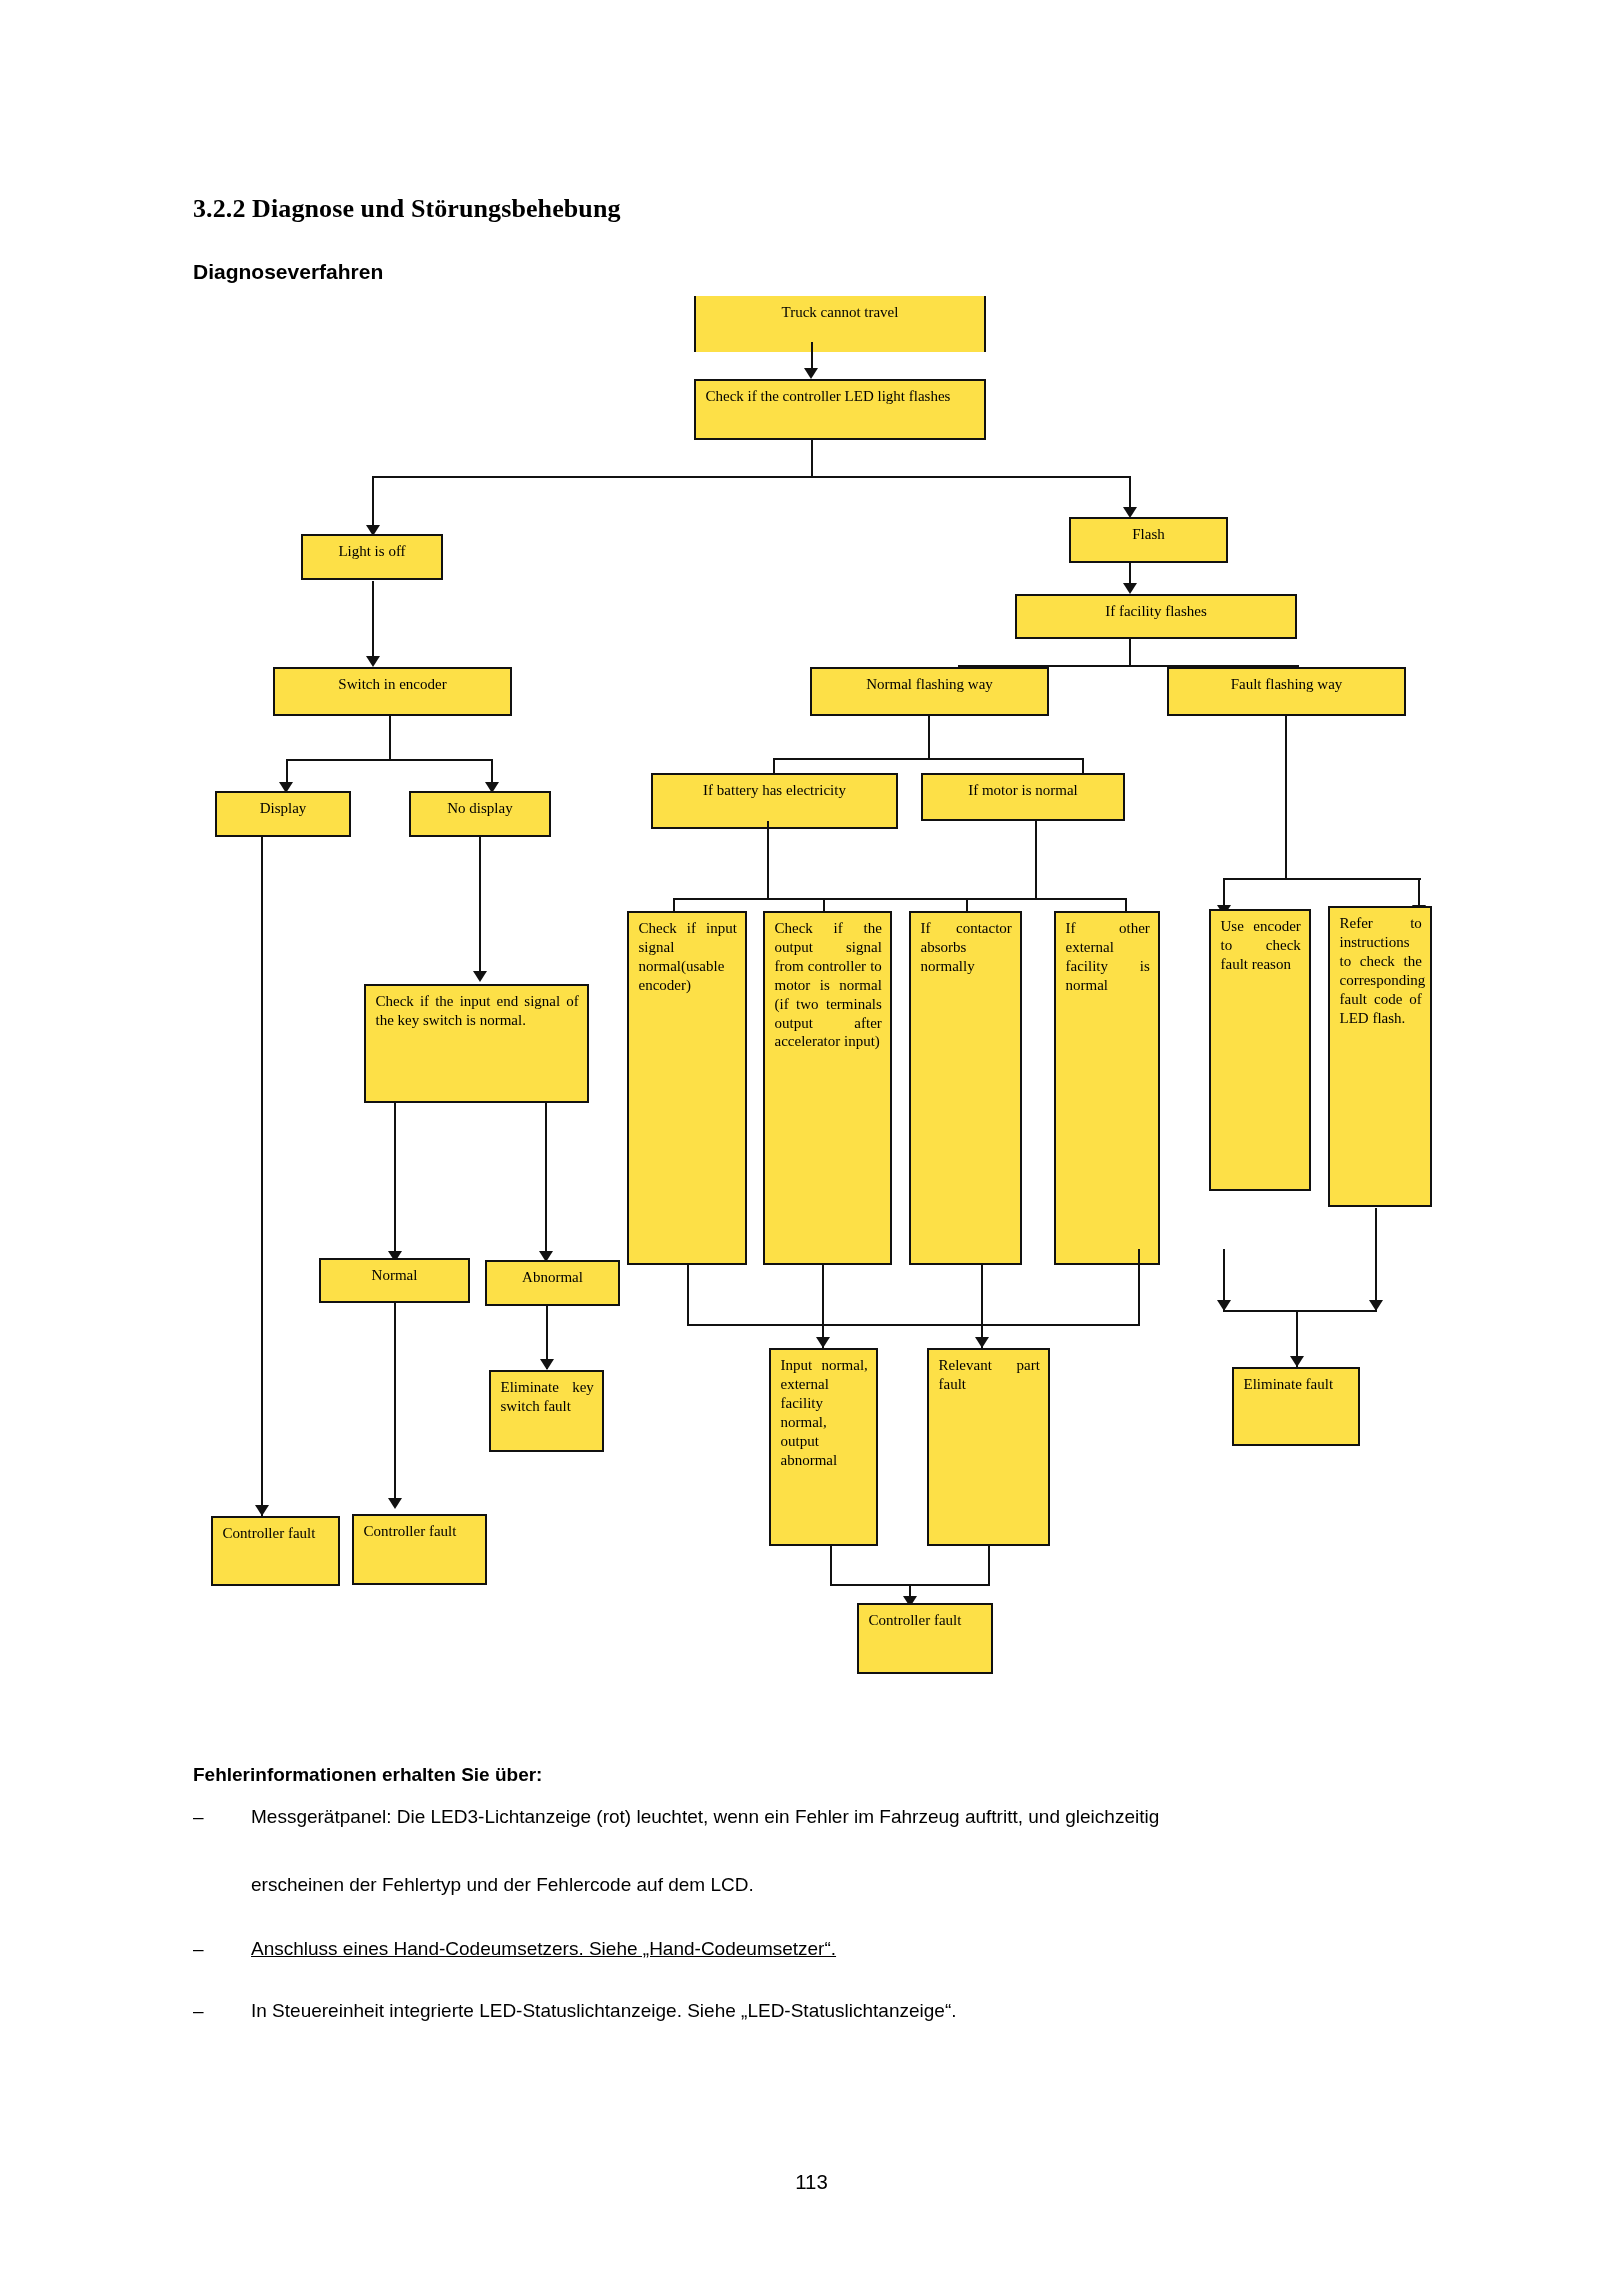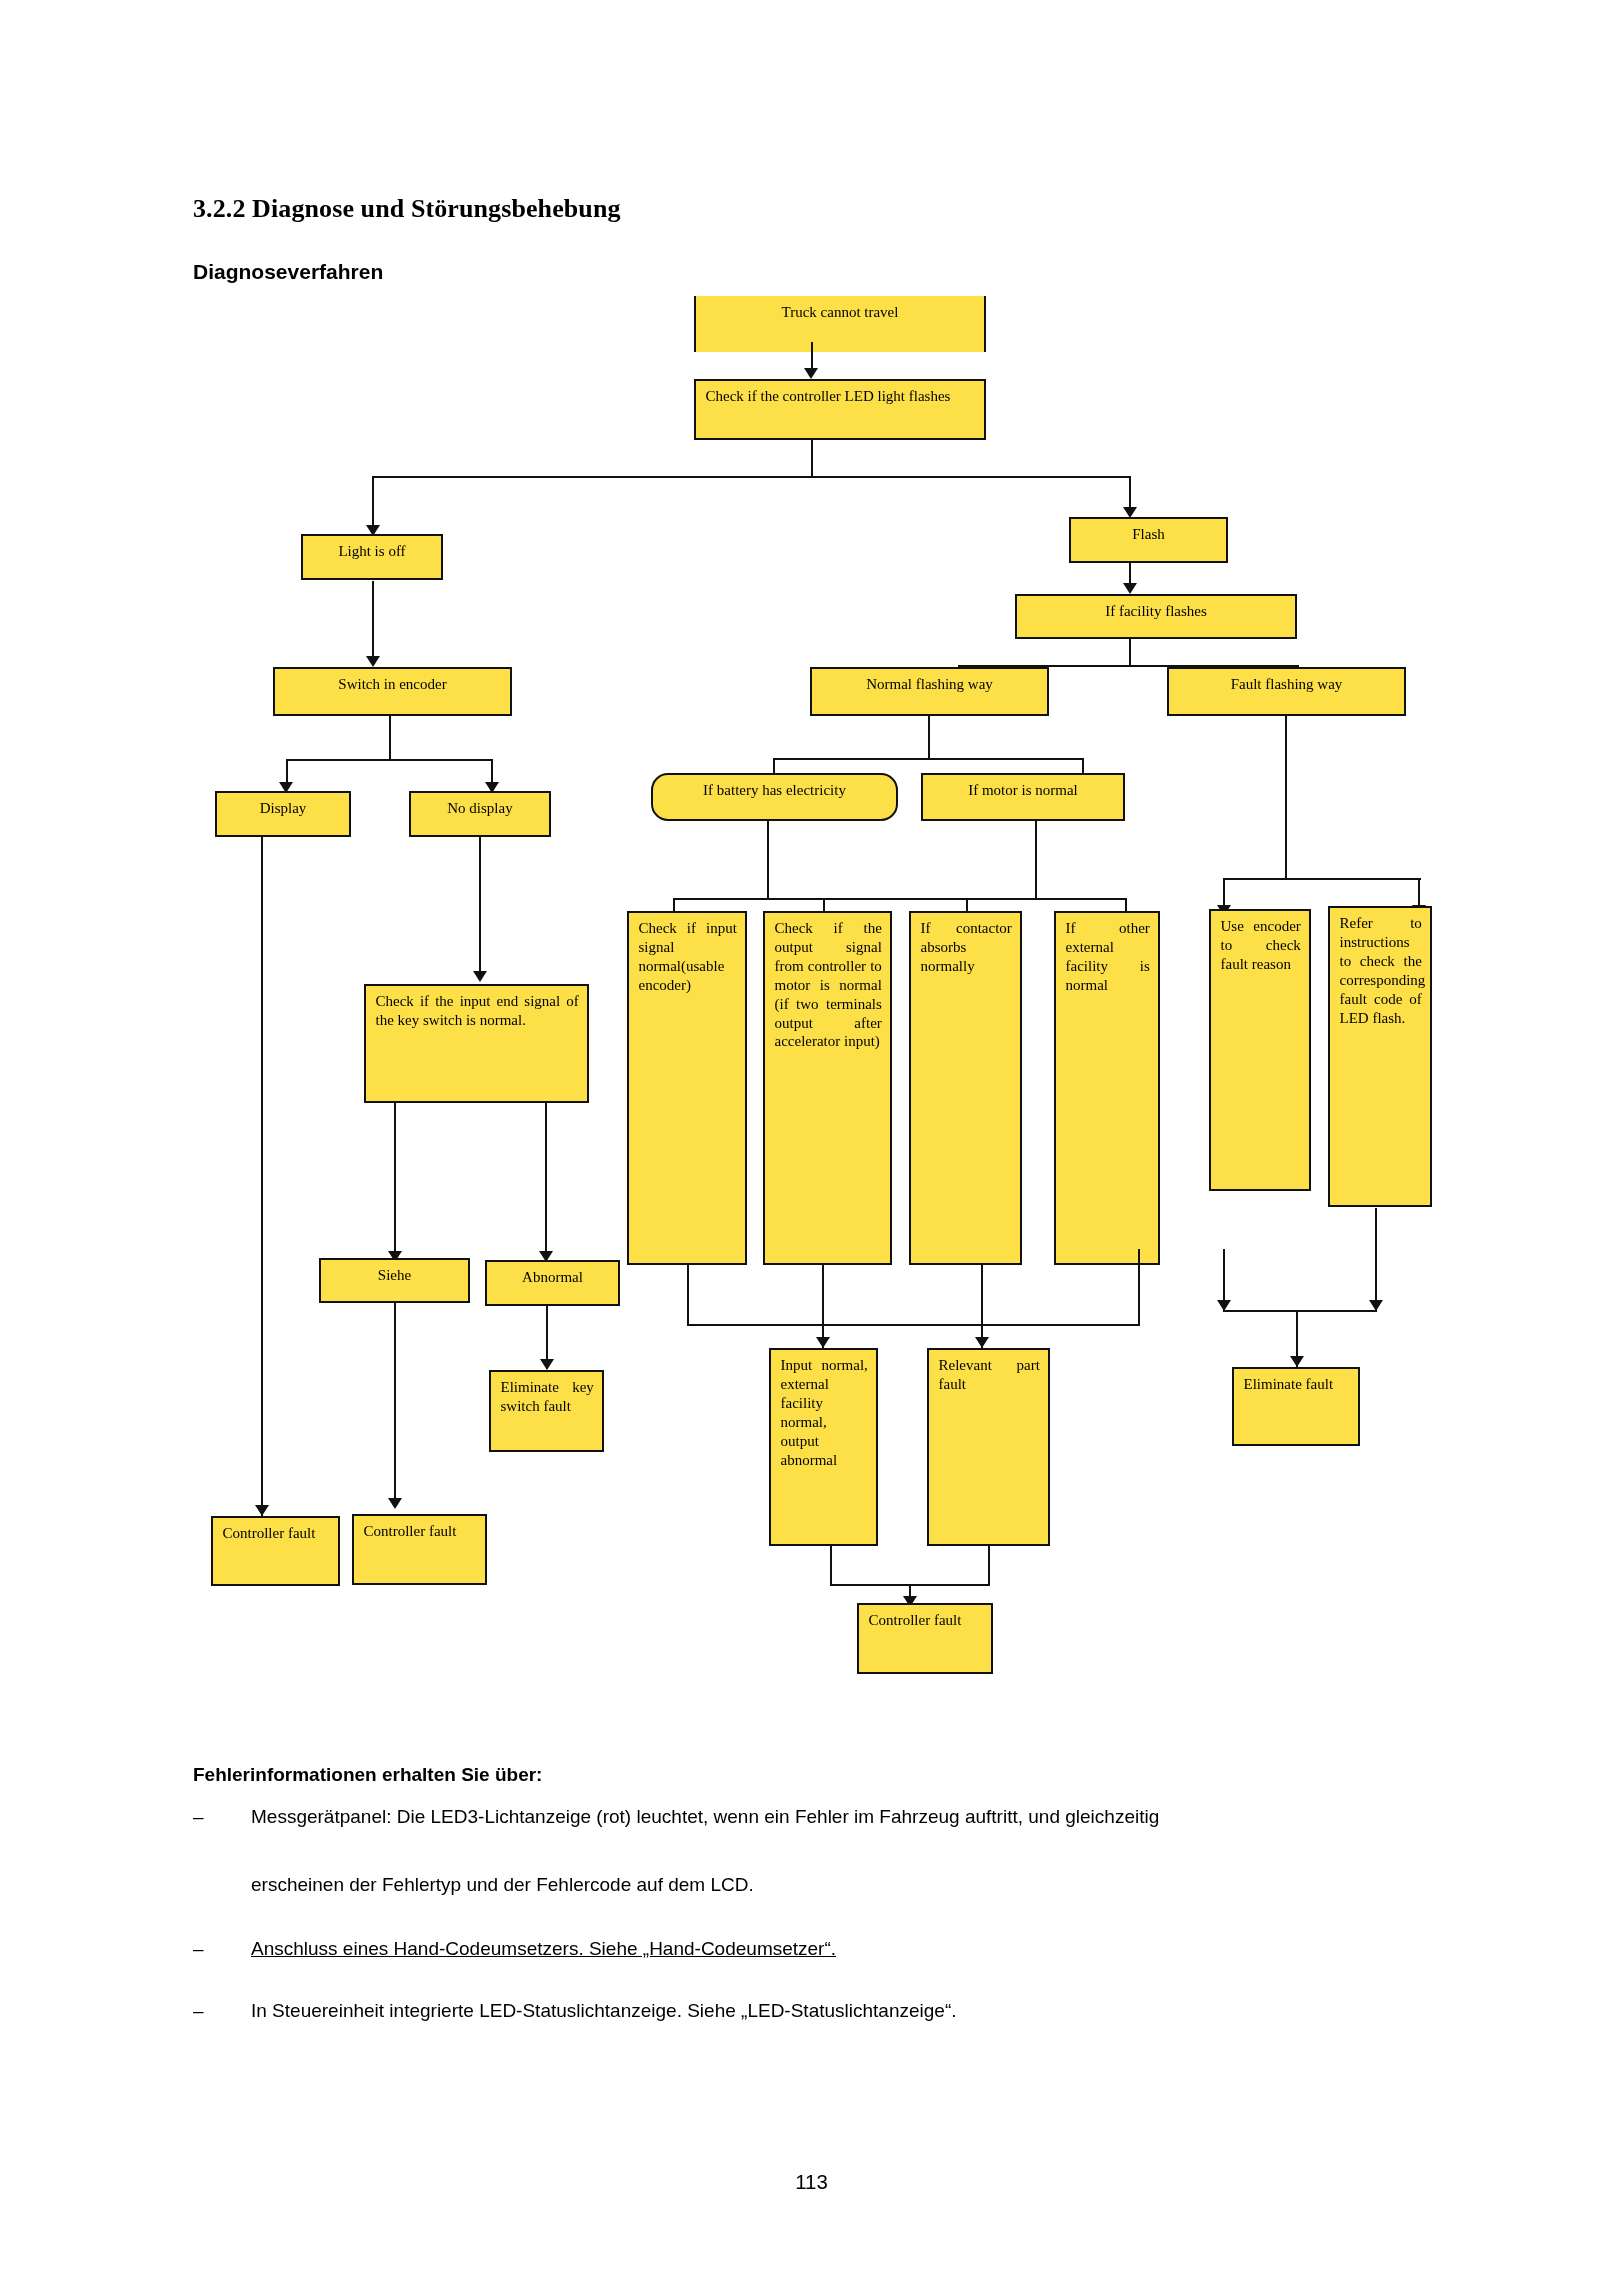--- a/index.html
+++ b/index.html
@@ -124,21 +124,21 @@
     <div class="node center" style="left:215px; top:791px; width:136px; height:46px;">Display</div>
     <div class="node center" style="left:409px; top:791px; width:142px; height:46px;">No display</div>
 
     <div class="ln vl" style="left:928px; top:716px; height:44px;"></div>
     <div class="ln hl" style="left:773px; top:758px; width:311px;"></div>
     <div class="ln vl" style="left:773px; top:758px; height:29px;"></div>
     <div class="arrow" style="left:767px; top:782px;"></div>
     <div class="ln vl" style="left:1082px; top:758px; height:29px;"></div>
     <div class="arrow" style="left:1076px; top:782px;"></div>
 
-    <div class="node center" style="left:651px; top:773px; width:247px; height:48px;border-radius:17px;">If battery has electricity</div>
+    <div class="node center" style="left:651px; top:773px; width:247px; height:56px;">If battery has electricity</div>
     <div class="node center" style="left:921px; top:773px; width:204px; height:48px;">If motor is normal</div>
 
     <div class="ln vl" style="left:479px; top:837px; height:143px;"></div>
     <div class="arrow" style="left:473px; top:971px;"></div>
 
     <div class="ln vl" style="left:767px; top:821px; height:79px;"></div>
     <div class="ln vl" style="left:1035px; top:821px; height:79px;"></div>
     <div class="ln hl" style="left:673px; top:898px; width:453px;"></div>
     <div class="ln vl" style="left:673px; top:898px; height:17.7px;"></div>
     <div class="arrow" style="left:667px; top:911px;"></div>
@@ -166,21 +166,21 @@
     <div class="node" style="left:364px; top:984px; width:225px; height:119px;">Check if the input end signal of the key switch is normal.</div>
 
     <div class="ln vl" style="left:261px; top:837px; height:679px;"></div>
     <div class="arrow" style="left:255px; top:1505px;"></div>
 
     <div class="ln vl" style="left:394px; top:1103px; height:158px;"></div>
     <div class="arrow" style="left:388px; top:1251px;"></div>
     <div class="ln vl" style="left:545px; top:1103px; height:158px;"></div>
     <div class="arrow" style="left:539px; top:1251px;"></div>
 
-    <div class="node center" style="left:319px; top:1258px; width:151px; height:45px;">Siehe</div>
+    <div class="node center" style="left:319px; top:1258px; width:151px; height:45px;">Normal</div>
     <div class="node center" style="left:485px; top:1260px; width:135px; height:46px;">Abnormal</div>
 
     <div class="ln vl" style="left:394px; top:1303px; height:204px;"></div>
     <div class="arrow" style="left:388px; top:1498px;"></div>
 
     <div class="ln vl" style="left:546px; top:1306px; height:63px;"></div>
     <div class="arrow" style="left:540px; top:1359px;"></div>
 
     <div class="node" style="left:489px; top:1370px; width:115px; height:82px;">Eliminate key switch fault</div>
 

